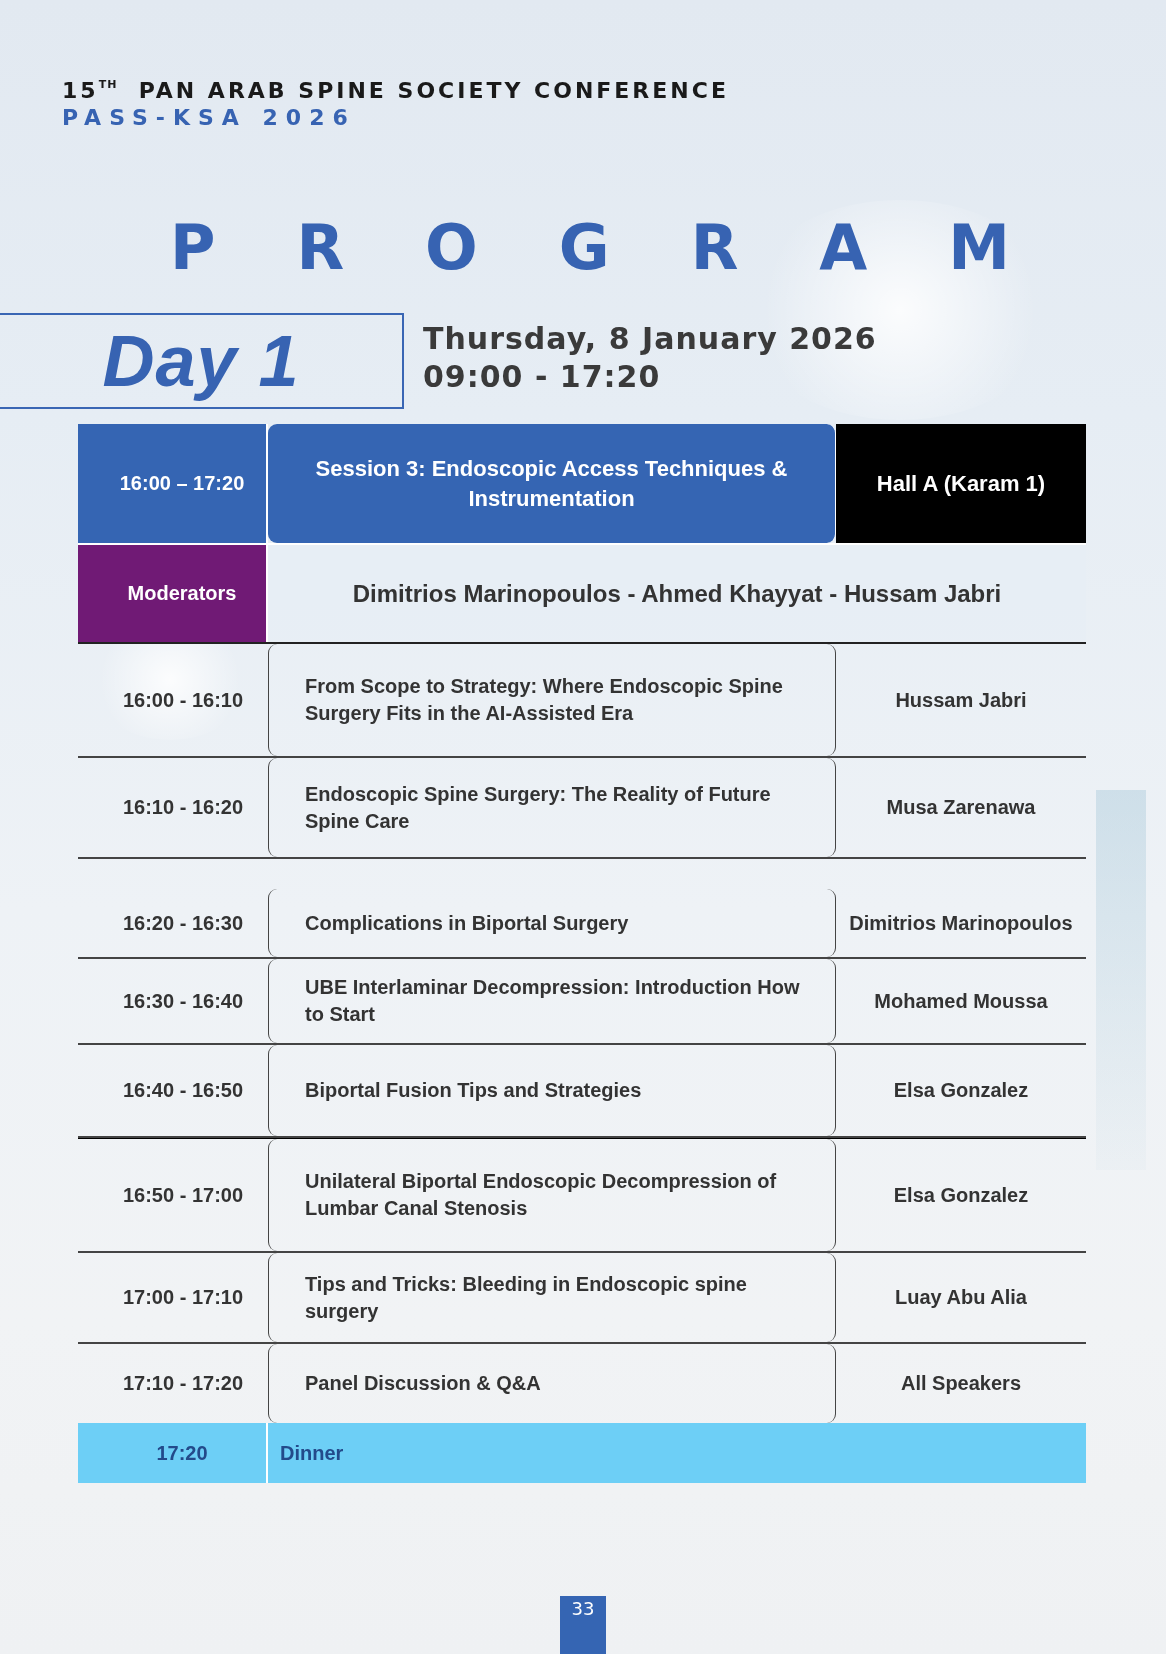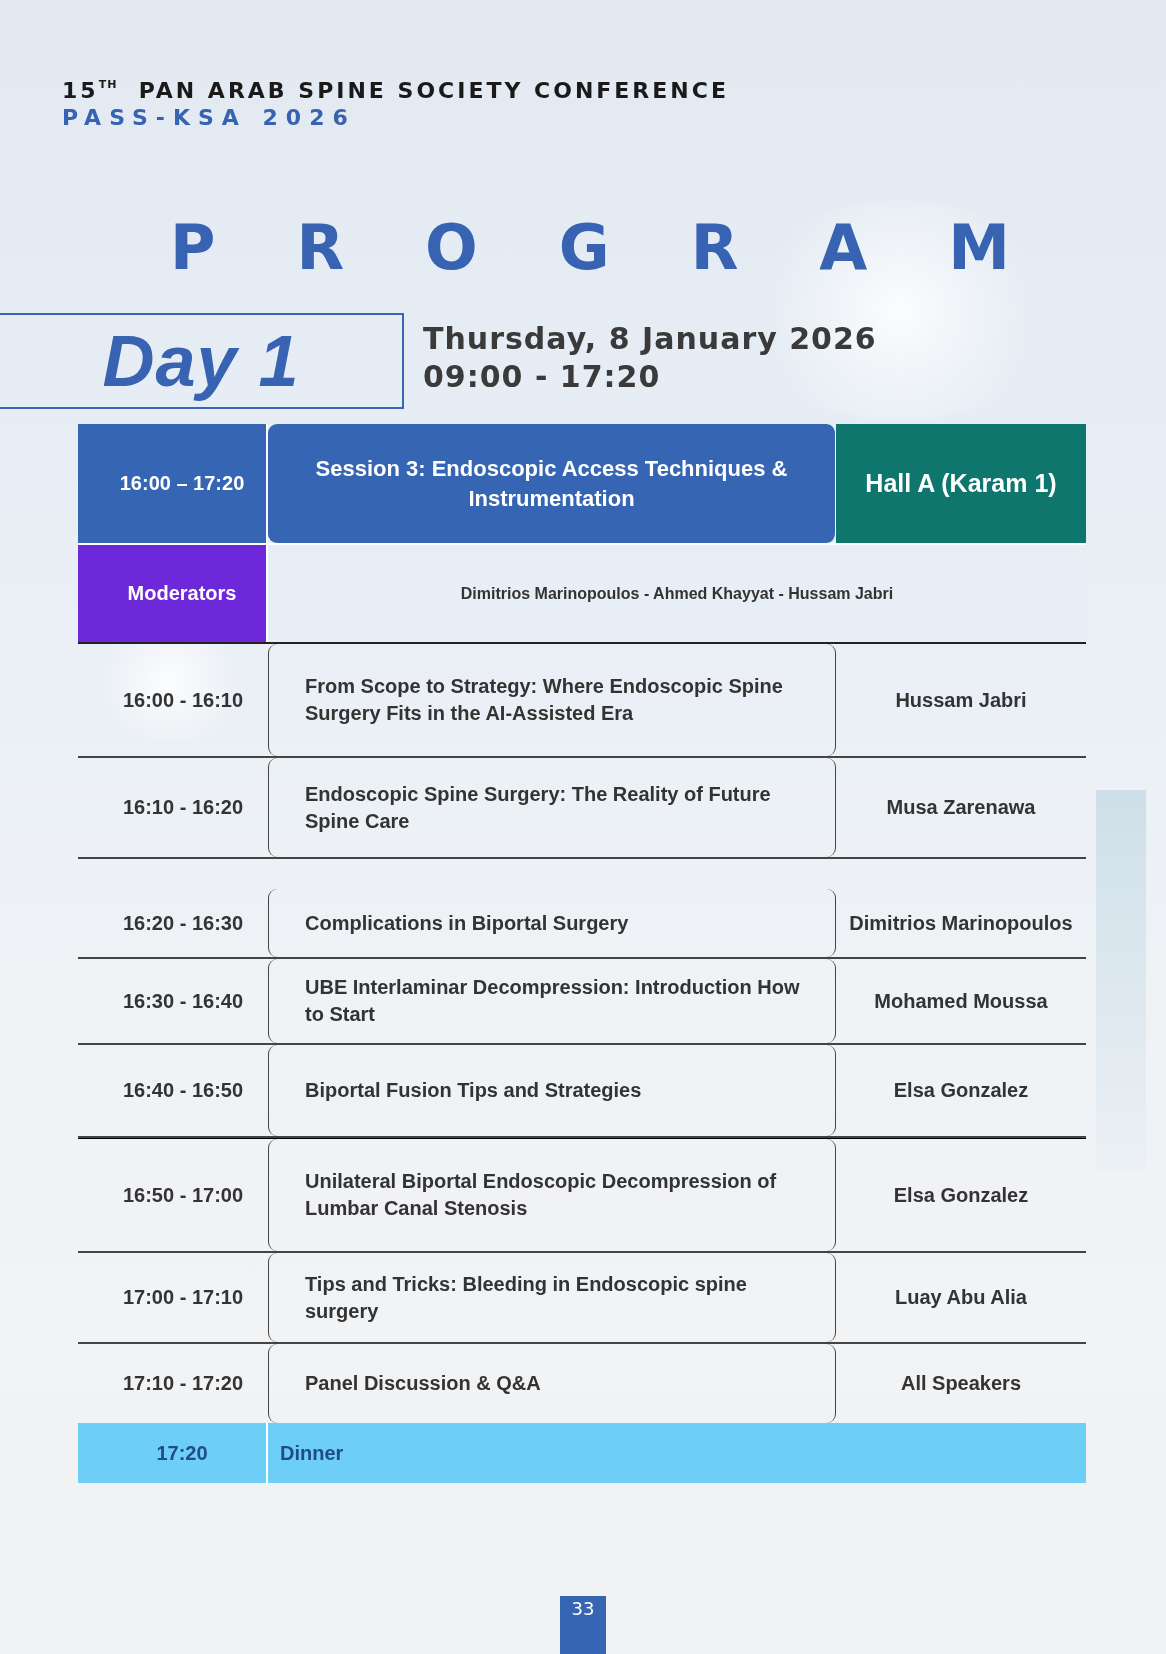--- a/index.html
+++ b/index.html
@@ -58,25 +58,25 @@
     .cell {
       display: flex; align-items: center; font-weight: bold;
     }
     .c-time { width: 190px; justify-content: center; text-align: center; font-size: 20px; color: #333; padding-left: 20px; }
     .c-title { width: 568px; padding-left: 12px; padding-right: 12px; font-size: 20px; line-height: 27px; color: #333; border-radius: 9px; }
     .c-speaker { width: 250px; justify-content: center; text-align: center; font-size: 20px; color: #333; }
 
     .session-row { height: 119px; }
     .session-row .c-time { background: #3565b3; color: #fff; border-right: 2px solid #fff; font-size: 20px; }
     .session-row .c-title { background: #3565b3; color: #fff; justify-content: center; text-align: center; font-size: 22px; line-height: 30px; border-right: 1px solid #fff; }
-    .session-row .c-speaker { background: #0f766e; color: #fff; font-size: 25px; }
+    .session-row .c-speaker { background: #000000; color: #fff; font-size: 22px; }
 
     .mod-row { height: 99px; border-top: 2px solid #fff; }
-    .mod-row .c-time { background: #6d28d9; color: #fff; border-right: 2px solid #fff; }
-    .mod-row .c-mod { flex: 1; justify-content: center; text-align: center; font-size: 16px; color: #333; background: rgba(230,238,245,0.5); }
+    .mod-row .c-time { background: #701a75; color: #fff; border-right: 2px solid #fff; }
+    .mod-row .c-mod { flex: 1; justify-content: center; text-align: center; font-size: 24px; color: #333; background: rgba(230,238,245,0.5); }
 
     .talks { border-top: 2px solid #222; }
     .talk-row { border-bottom: 2px solid #444; }
     .talk-row:last-child { border-bottom: none; }
     .talk-row .c-title { border-left: 1px solid #444; border-right: 1px solid #444; padding-left: 36px; }
     .talk-row .c-speaker { padding: 0 6px; }
 
     .dinner-row { height: 60px; background: #6dcff6; }
     .dinner-row .c-time { color: #234a8a; border-right: 2px solid #fff; }
     .dinner-row .c-title { flex: 1; color: #234a8a; }

